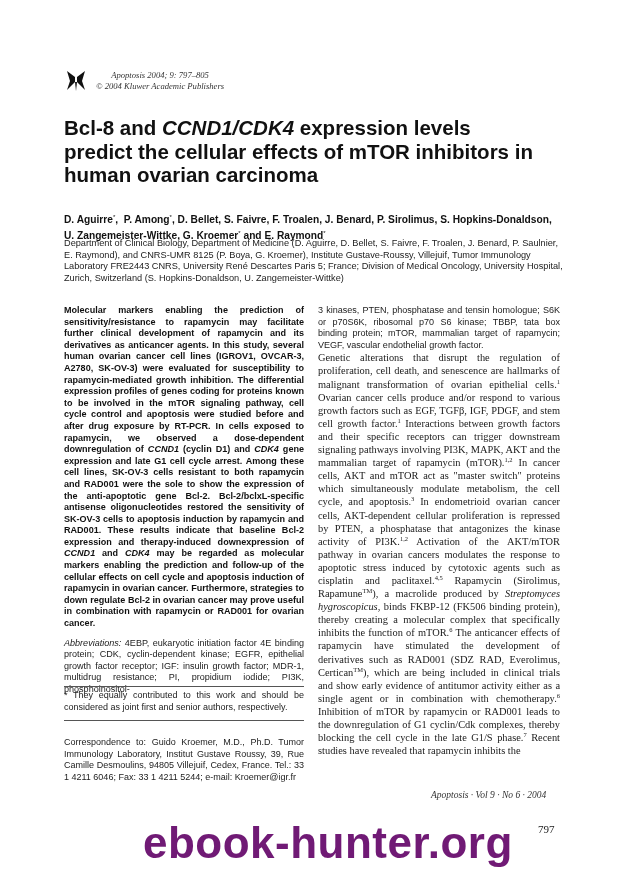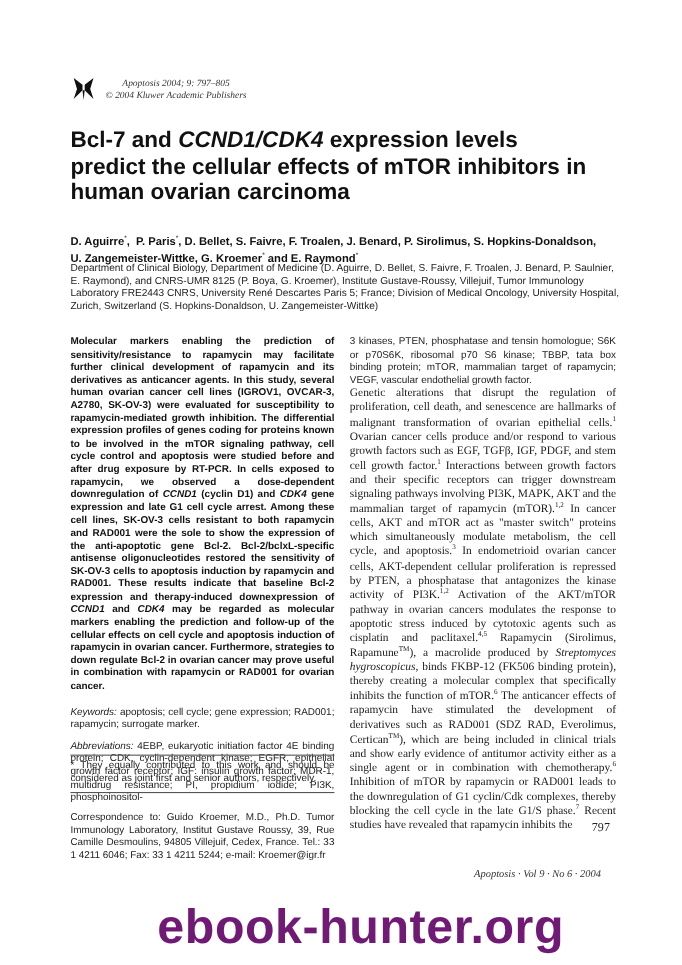--- a/index.html
+++ b/index.html
@@ -55,21 +55,21 @@
     .col-right { left: 318px; top: 305px; width: 242px; }
     .abbrev-cont { font-size: 9.05px; line-height: 11.6px; text-align: justify; color: #222; margin: 0; }
     .section-heading { font-size: 14px; font-weight: bold; margin: 27px 0 10px 0; color: #111; }
     .intro {
       font-size: 10.4px; line-height: 13.1px; text-align: justify; color: #1a1a1a; margin: 0;
     }
     .intro sup { font-size: 6.5px; line-height: 0; }
     .intro i { font-style: italic; }
 
     .page-footer { left: 431px; top: 790px; font-size: 9.5px; font-style: italic; color: #333; }
-    .page-number { left: 538px; top: 746px; font-size: 11px; color: #222; }
+    .page-number { left: 538px; top: 823px; font-size: 11px; color: #222; }
 
     .watermark {
       left: 143px; top: 818px; font-size: 44px; font-weight: bold; color: #701a75;
       letter-spacing: 0.5px; line-height: 50px;
     }
   </style>
 </head>
 <body>
 
 <div class="abs logo">
@@ -77,41 +77,40 @@
     <path d="M1 1 L9 7 L9 12 L1 20 L4 11 Z" fill="#111"></path>
     <path d="M19 1 L11 7 L11 12 L19 20 L16 11 Z" fill="#111"></path>
     <path d="M9 12 L10 21 L11 12 Z" fill="#111"></path>
   </svg>
 </div>
 <div class="abs journal-meta serif">
   <div>Apoptosis 2004; 9: 797–805</div>
   <div>© 2004 Kluwer Academic Publishers</div>
 </div>
 
-<div class="abs title sans"><span>Bcl-7 and </span><i>CCND1/CDK4</i><span> expression levels predict the cellular effects of mTOR inhibitors in human ovarian carcinoma</span></div>
+<div class="abs title sans"><span>Bcl-8 and </span><i>CCND1/CDK4</i><span> expression levels predict the cellular effects of mTOR inhibitors in human ovarian carcinoma</span></div>
 
 <div class="abs authors sans">
   <span>D. Aguirre</span><sup>*</sup>,&nbsp;
-  <span>P. Paris</span><sup>*</sup>,
+  <span>P. Among</span><sup>*</sup>,
   <span>D. Bellet</span>,
   <span>S. Faivre</span>,
   <span>F. Troalen</span>,
   <span>J. Benard</span>,
   <span>P. Sirolimus</span>,
   <span>S. Hopkins-Donaldson</span>,<br>
   <span>U. Zangemeister-Wittke</span>,
   <span>G. Kroemer</span><sup>*</sup>&nbsp;and
   <span>E. Raymond</span><sup>*</sup>
 </div>
 
 <div class="abs affil sans">Department of Clinical Biology, Department of Medicine (D. Aguirre, D. Bellet, S. Faivre, F. Troalen, J. Benard, P. Saulnier, E. Raymond), and CNRS-UMR 8125 (P. Boya, G. Kroemer), Institute Gustave-Roussy, Villejuif, Tumor Immunology Laboratory FRE2443 CNRS, University René Descartes Paris 5; France; Division of Medical Oncology, University Hospital, Zurich, Switzerland (S. Hopkins-Donaldson, U. Zangemeister-Wittke)</div>
 
 <div class="abs col-left sans">
   <p class="abstract"><span>Molecular markers enabling the prediction of sensitivity/resistance to rapamycin may facilitate further clinical development of rapamycin and its derivatives as anticancer agents. In this study, several human ovarian cancer cell lines (IGROV1, OVCAR-3, A2780, SK-OV-3) were evaluated for susceptibility to rapamycin-mediated growth inhibition. The differential expression profiles of genes coding for proteins known to be involved in the mTOR signaling pathway, cell cycle control and apoptosis were studied before and after drug exposure by RT-PCR. In cells exposed to rapamycin, we observed a dose-dependent downregulation of </span><i>CCND1</i><span> (cyclin D1) and </span><i>CDK4</i><span> gene expression and late G1 cell cycle arrest. Among these cell lines, SK-OV-3 cells resistant to both rapamycin and RAD001 were the sole to show the expression of the anti-apoptotic gene Bcl-2. Bcl-2/bclxL-specific antisense oligonucleotides restored the sensitivity of SK-OV-3 cells to apoptosis induction by rapamycin and RAD001. These results indicate that baseline Bcl-2 expression and therapy-induced downexpression of </span><i>CCND1</i><span> and </span><i>CDK4</i><span> may be regarded as molecular markers enabling the prediction and follow-up of the cellular effects on cell cycle and apoptosis induction of rapamycin in ovarian cancer. Furthermore, strategies to down regulate Bcl-2 in ovarian cancer may prove useful in combination with rapamycin or RAD001 for ovarian cancer.</span></p>
-  <p class="keywords"><span class="label-italic">Keywords:</span><span> apoptosis; cell cycle; gene expression; RAD001; rapamycin; surrogate marker.</span></p>
   <p class="abbrev"><span class="label-italic">Abbreviations:</span><span> 4EBP, eukaryotic initiation factor 4E binding protein; CDK, cyclin-dependent kinase; EGFR, epithelial growth factor receptor; IGF: insulin growth factor; MDR-1, multidrug resistance; PI, propidium iodide; PI3K, phosphoinositol-</span></p>
 </div>
 
 <div class="abs footnote-rule"></div>
 <div class="abs footnote sans">* They equally contributed to this work and should be considered as joint first and senior authors, respectively.</div>
 <div class="abs corr-rule"></div>
 <div class="abs corr sans">Correspondence to: Guido Kroemer, M.D., Ph.D. Tumor Immunology Laboratory, Institut Gustave Roussy, 39, Rue Camille Desmoulins, 94805 Villejuif, Cedex, France. Tel.: 33 1 4211 6046; Fax: 33 1 4211 5244; e-mail: Kroemer@igr.fr</div>
 
 <div class="abs col-right">
   <p class="abbrev-cont sans">3 kinases, PTEN, phosphatase and tensin homologue; S6K or p70S6K, ribosomal p70 S6 kinase; TBBP, tata box binding protein; mTOR, mammalian target of rapamycin; VEGF, vascular endothelial growth factor.</p>

